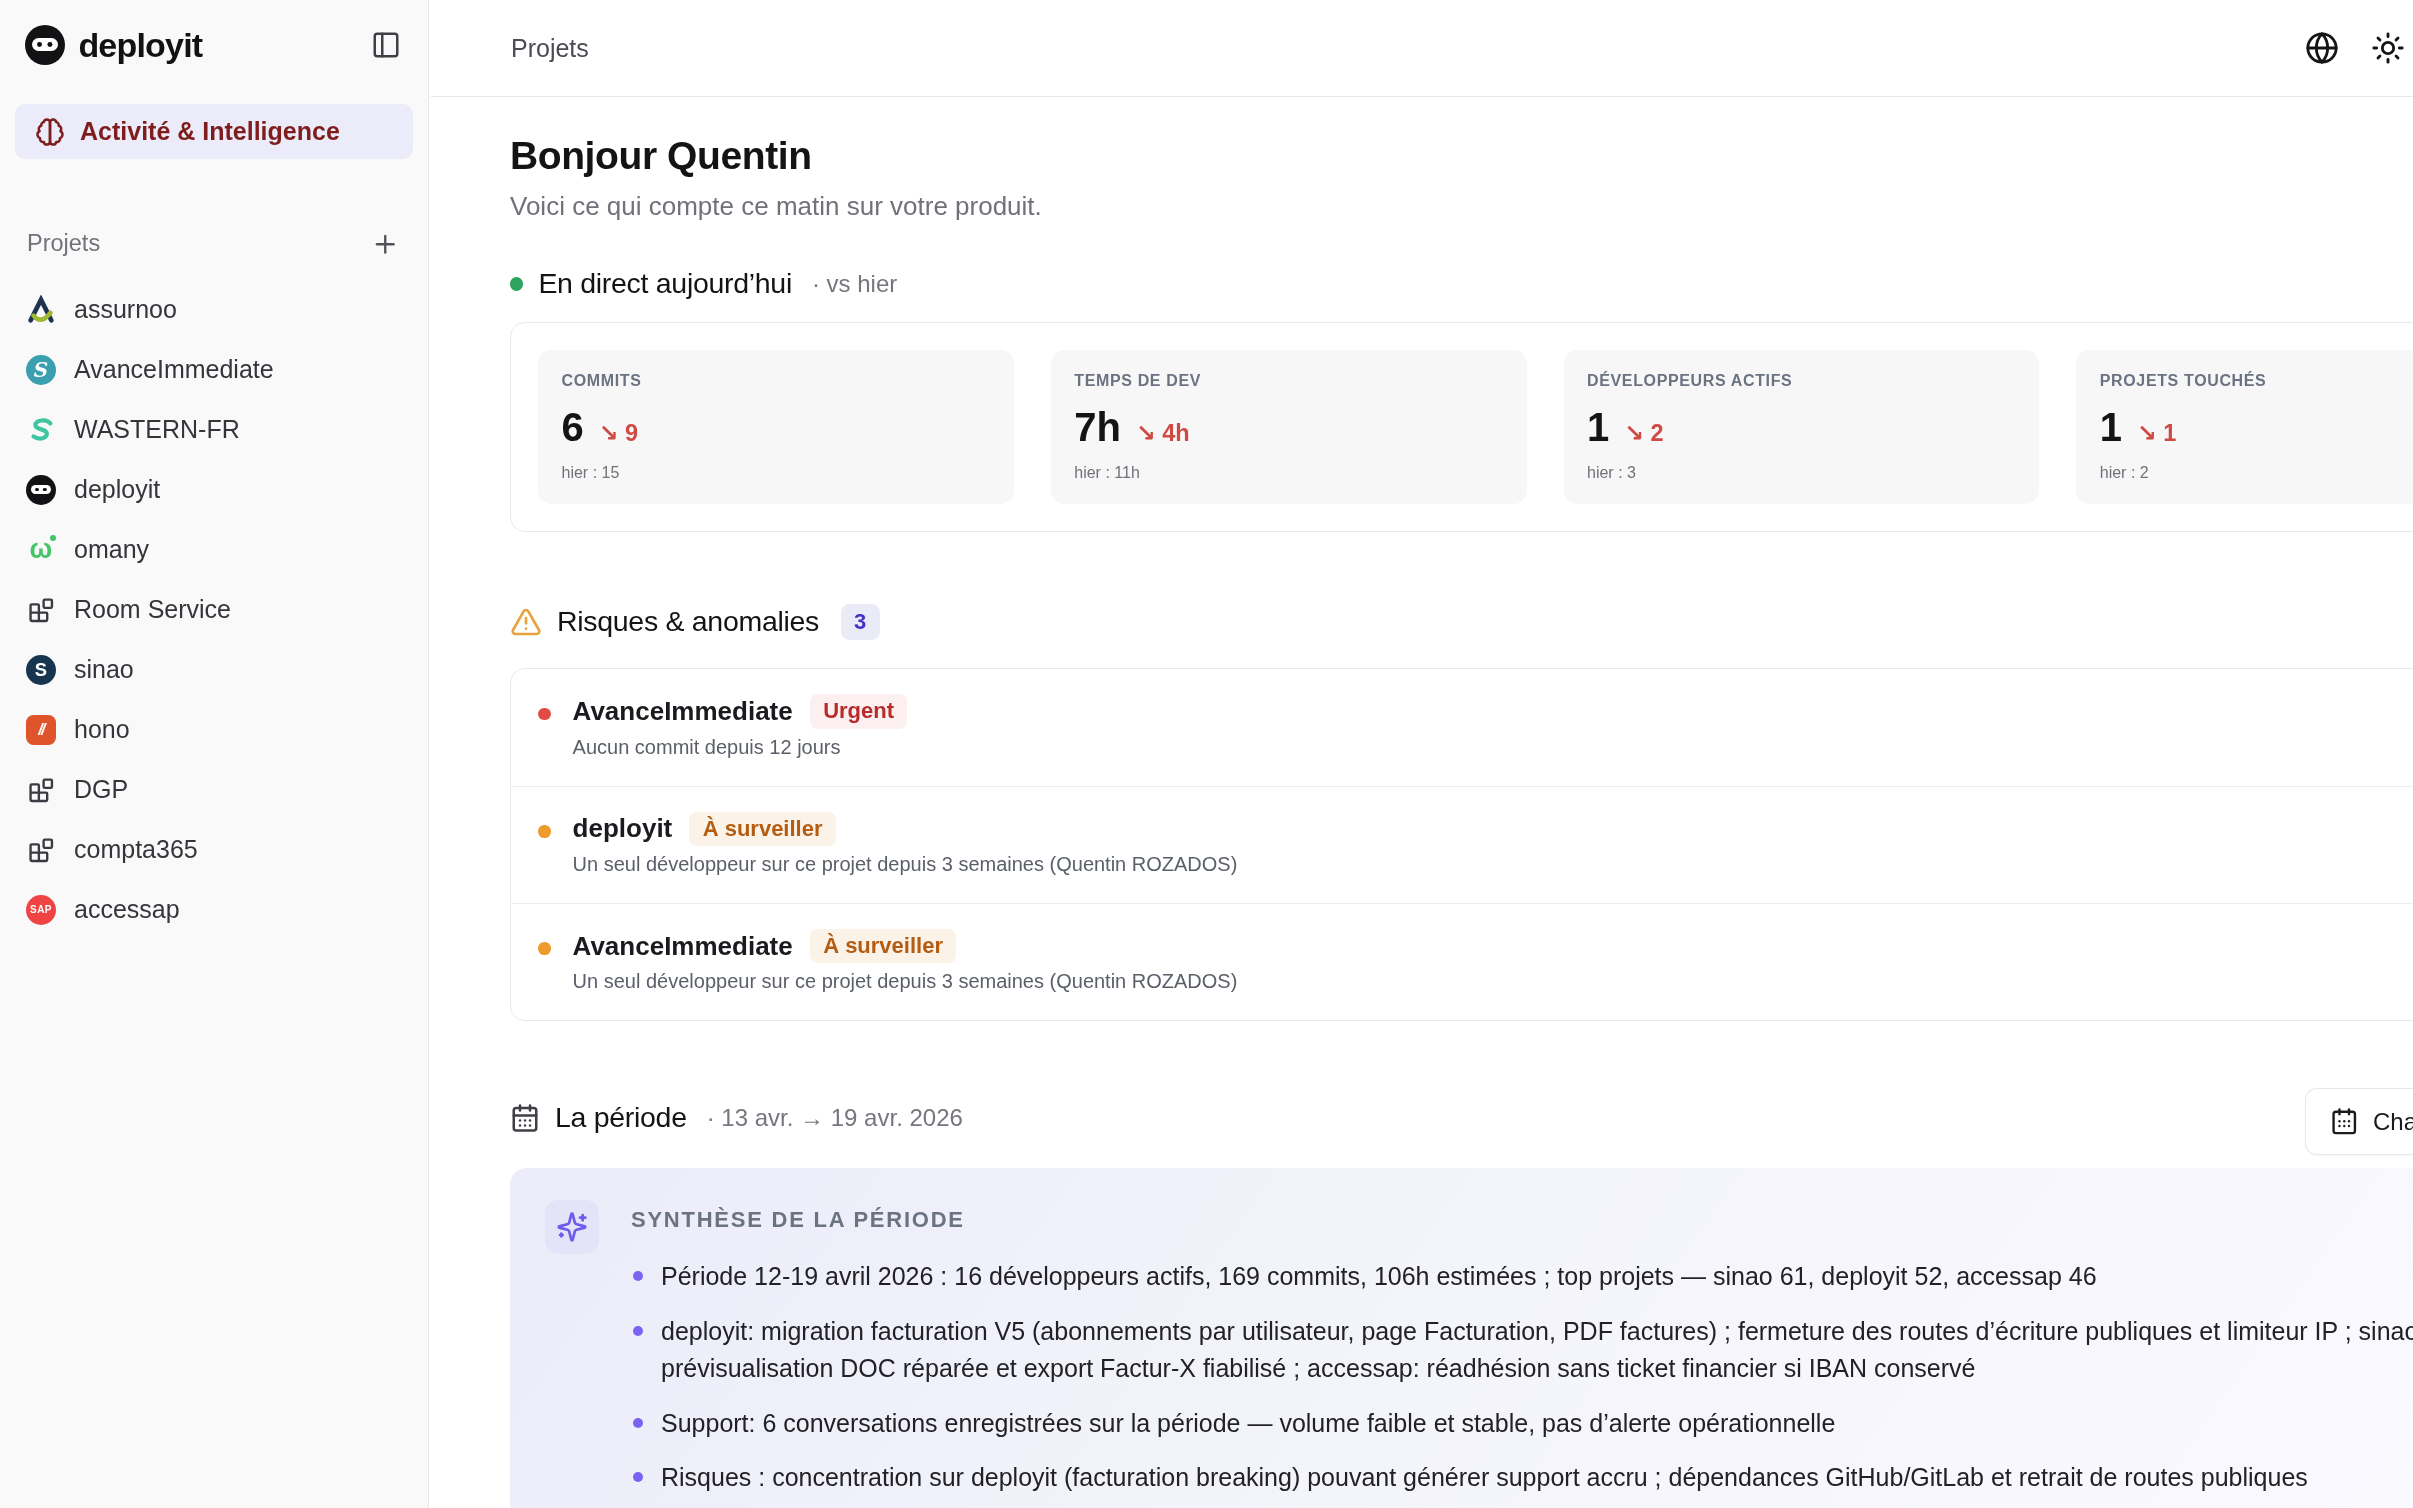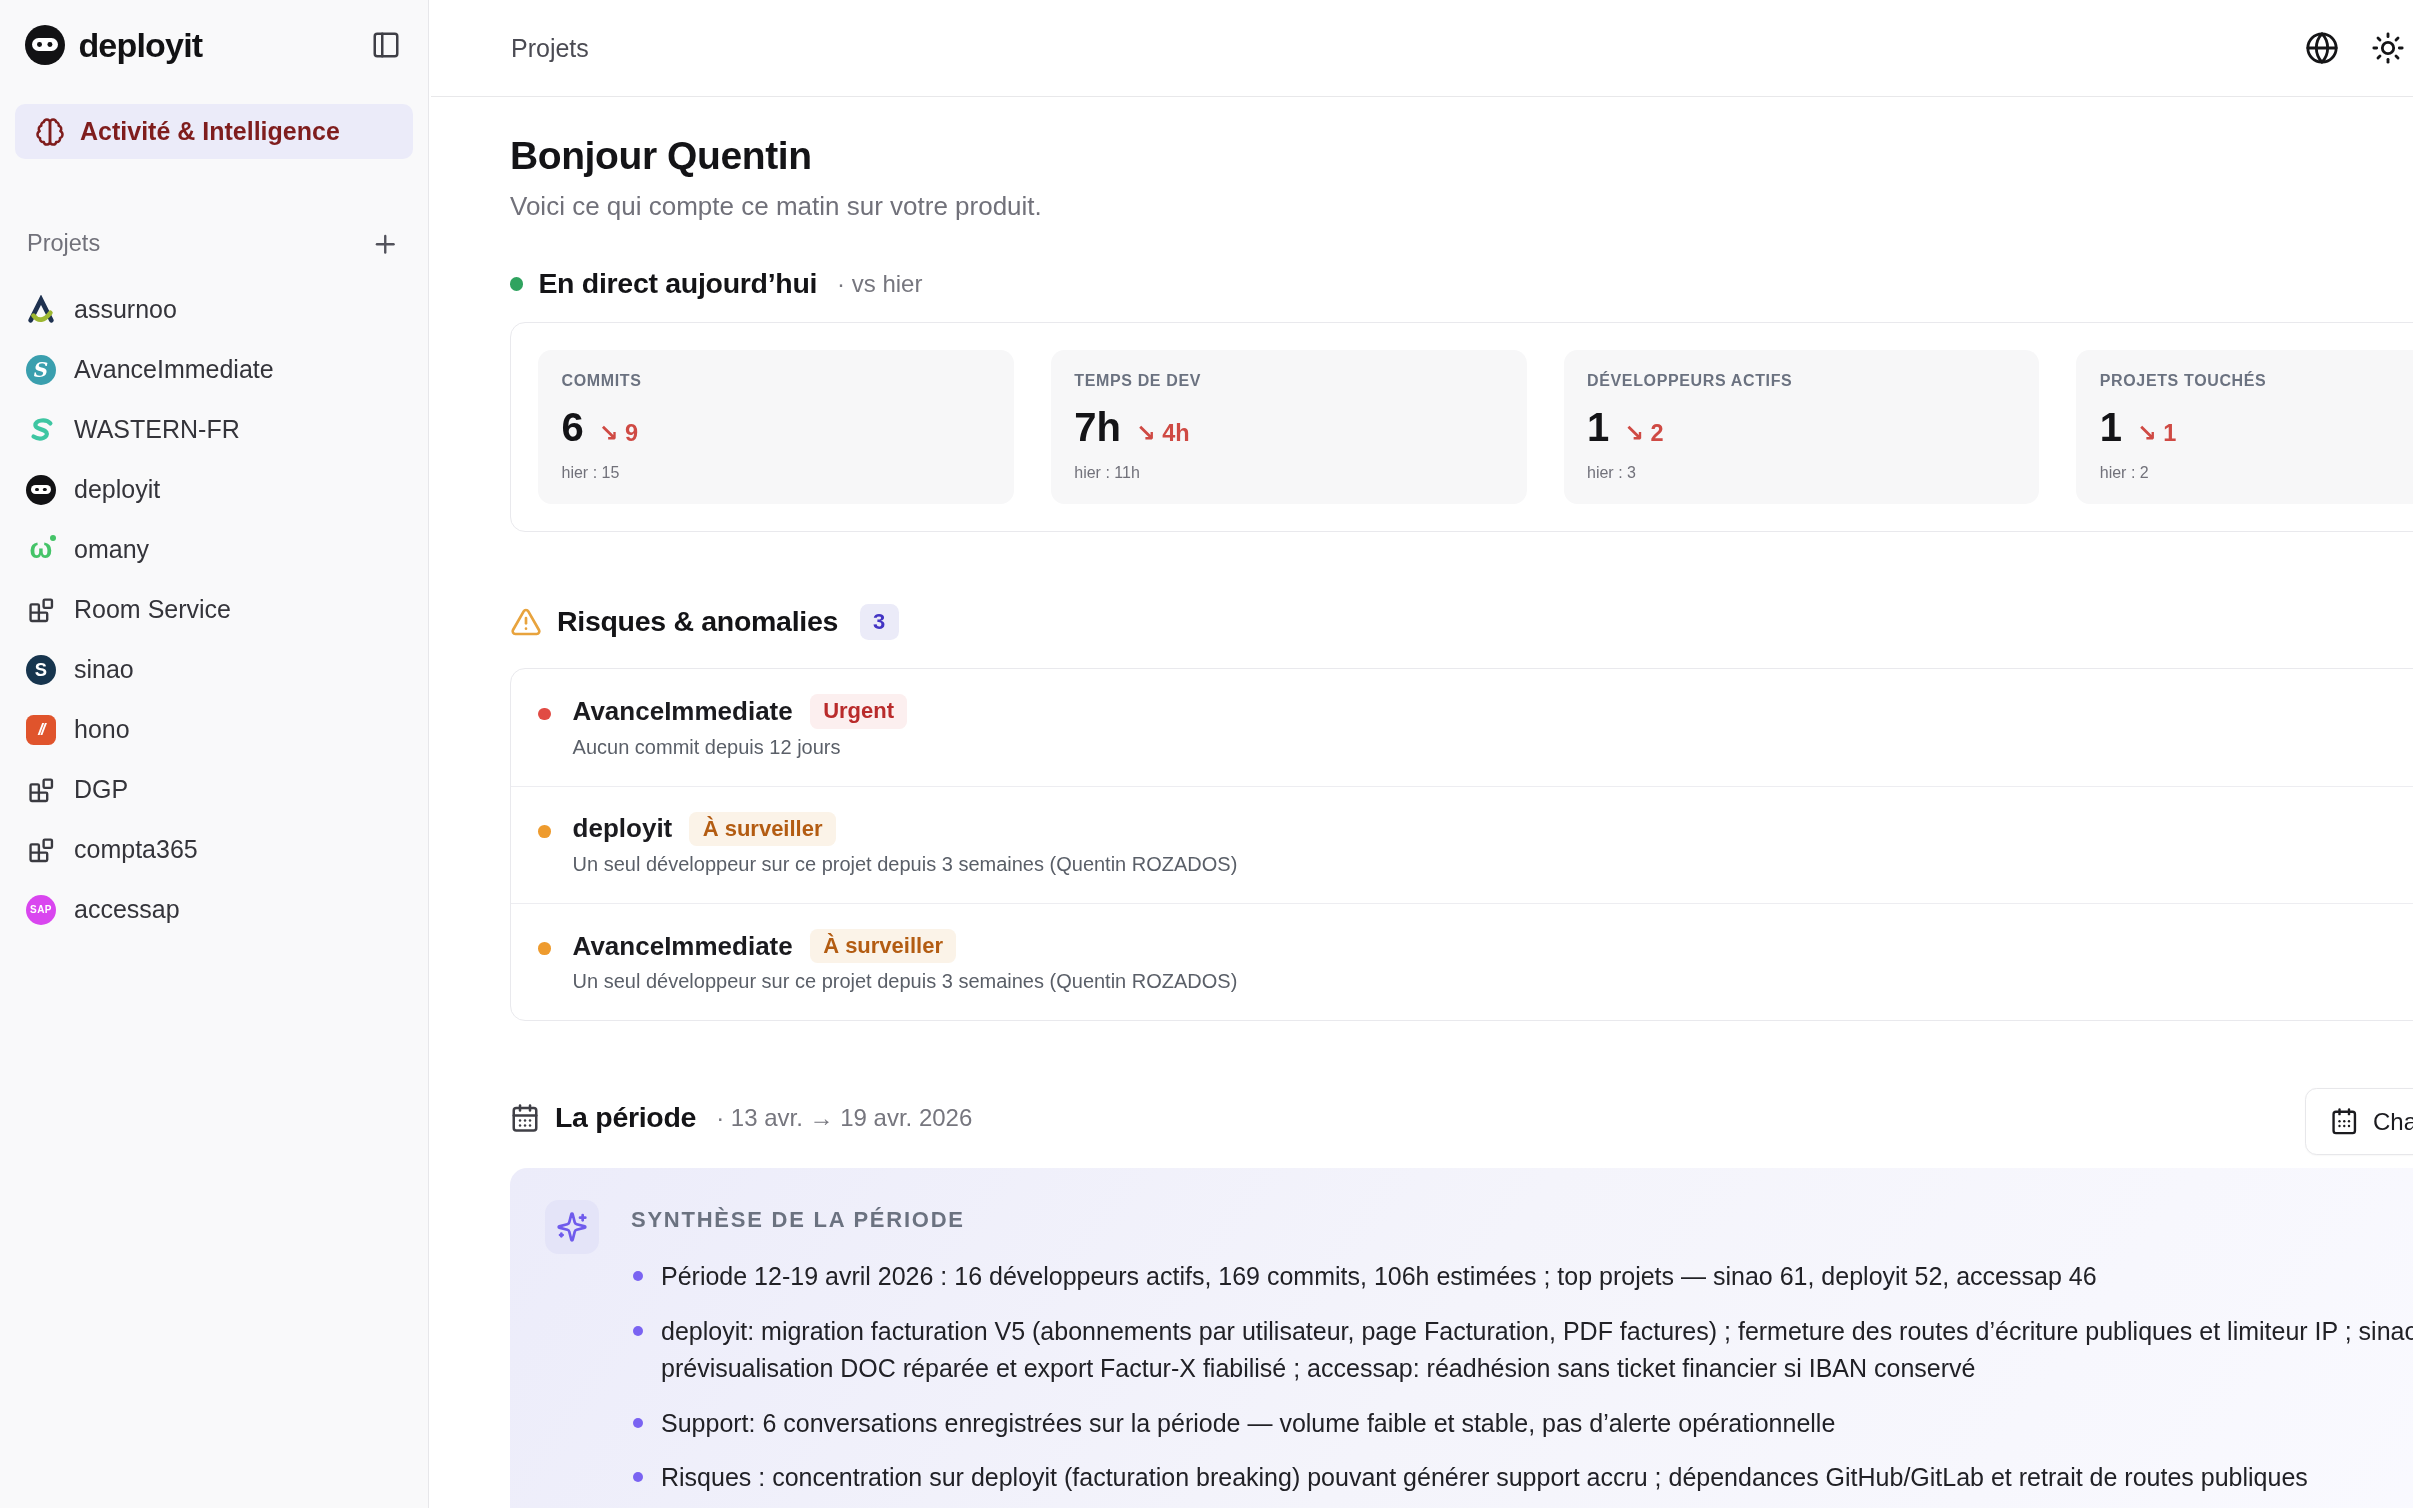--- a/index.html
+++ b/index.html
@@ -34,42 +34,42 @@
   .proj-label { font-size:23.5px; color:#71717a; }
   .proj-list { margin-top:18.4px; }
   .proj-item {
     display:flex; align-items:center; gap:17px; padding:0 25px; height:60px;
     font-size:25px; font-weight:500; color:#34343a; cursor:pointer;
   }
   .plogo { width:32px; height:32px; flex:0 0 32px; display:flex; align-items:center; justify-content:center; }
   .plogo .circle { width:30px; height:30px; border-radius:50%; display:flex; align-items:center; justify-content:center; color:#fff; }
   .lg-avance { background:#3a9fae; font-family:"DejaVu Serif",serif; font-style:italic; font-weight:700; font-size:20px; }
   .lg-sinao  { background:#17354e; font-weight:700; font-size:18.4px; }
-  .lg-access { background:#d946ef; font-weight:700; font-size:10px; letter-spacing:0.4px; }
+  .lg-access { background:#ef4444; font-weight:700; font-size:10px; letter-spacing:0.4px; }
   .lg-hono   { width:30px; height:30px; border-radius:7.5px; background:#e0542c; color:#fff; display:flex; align-items:center; justify-content:center; font-weight:700; font-style:italic; font-size:16px; letter-spacing:-1.7px; }
   .lg-omany  { position:relative; color:#45c468; font-weight:700; font-size:27px; line-height:1; }
   .lg-omany::after { content:""; position:absolute; top:-1.7px; right:-3.4px; width:5.9px; height:5.9px; border-radius:50%; background:#45c468; }
 
   
   .topbar {
     position:absolute; left:431px; right:0; top:0; height:97px;
     border-bottom:1.7px solid #e8e8ea; display:flex; align-items:center;
     background:#fff;
   }
   .topbar-title { margin-left:80px; font-size:25px; font-weight:500; color:#4b4b53; }
   .topbar-icons { position:absolute; right:5px; top:0; height:100%; display:flex; align-items:center; gap:25px; color:#151517; }
 
   
   .main { position:absolute; left:510px; top:97px; width:2070px; }
 
   .h1 { margin-top:37px; font-size:39px; font-weight:700; letter-spacing:-0.4px; color:#141417; }
   .sub { margin-top:13.4px; font-size:26px; color:#71717a; }
 
   .sec-head { display:flex; align-items:center; gap:15px; }
-  .sec-title { font-size:28.5px; font-weight:700; color:#141417; letter-spacing:-0.3px;text-align:center; }
+  .sec-title { font-size:28.5px; font-weight:400; color:#141417; letter-spacing:-0.3px;text-align:center; }
   .sec-note { font-size:24px; color:#76767e; margin-left:5px; }
   .dot-green { width:13.4px; height:13.4px; border-radius:50%; background:#2fa35f; }
 
   .live-head { margin-top:45px; }
   .stats-wrap { margin-top:22px; border:1.7px solid #e9e9ed; border-radius:15px; padding:27px; }
   .stats-grid { display:grid; grid-template-columns:repeat(4,1fr); gap:37px; }
   .stat-card { background:#f7f7f8; border-radius:13.4px; padding:22px 23.5px; }
   .stat-label { font-size:16px; font-weight:600; color:#6b7280; letter-spacing:.04em; }
   .stat-valrow { margin-top:15px; display:flex; align-items:baseline; gap:15px; }
   .stat-value { font-size:40px; font-weight:700; color:#141417; }

